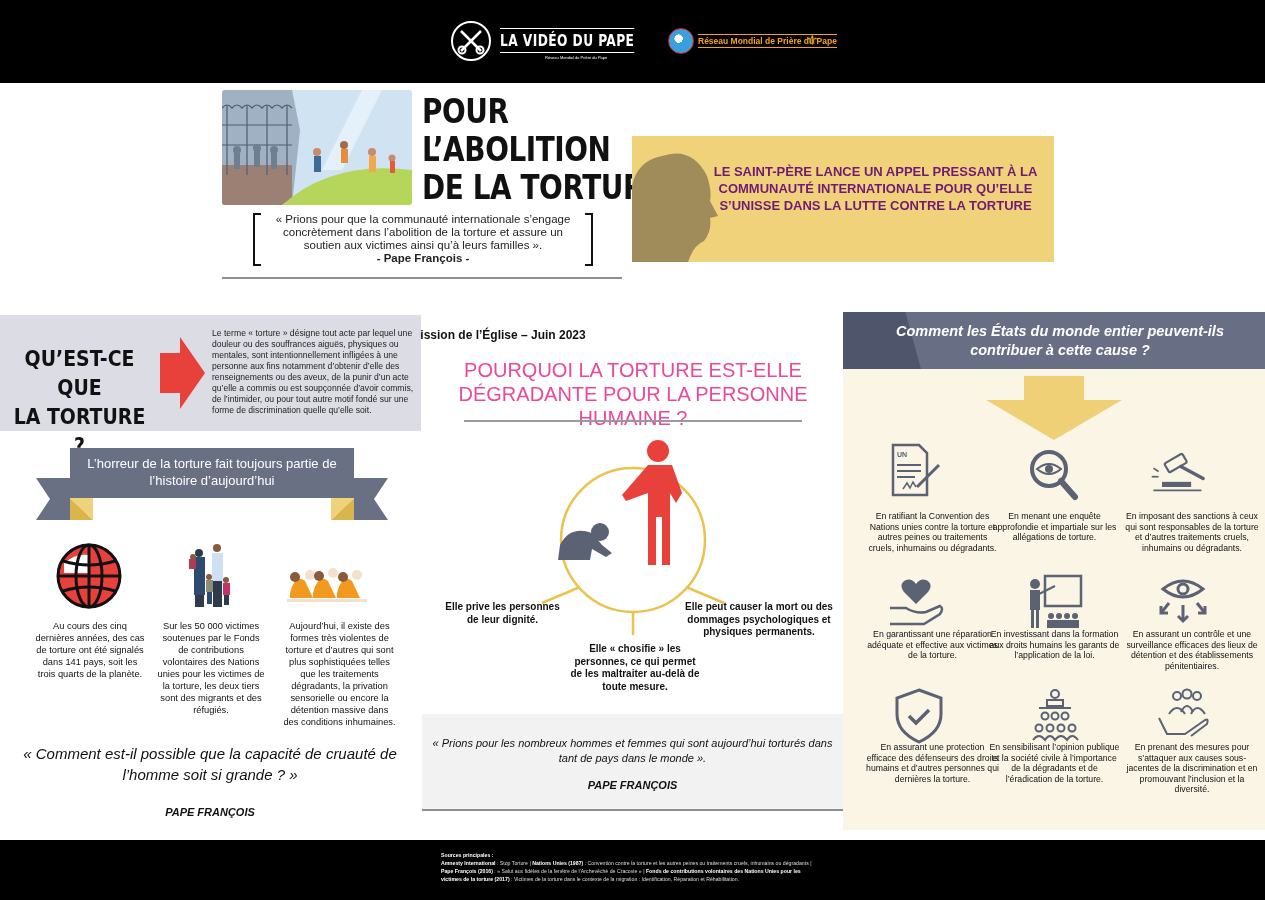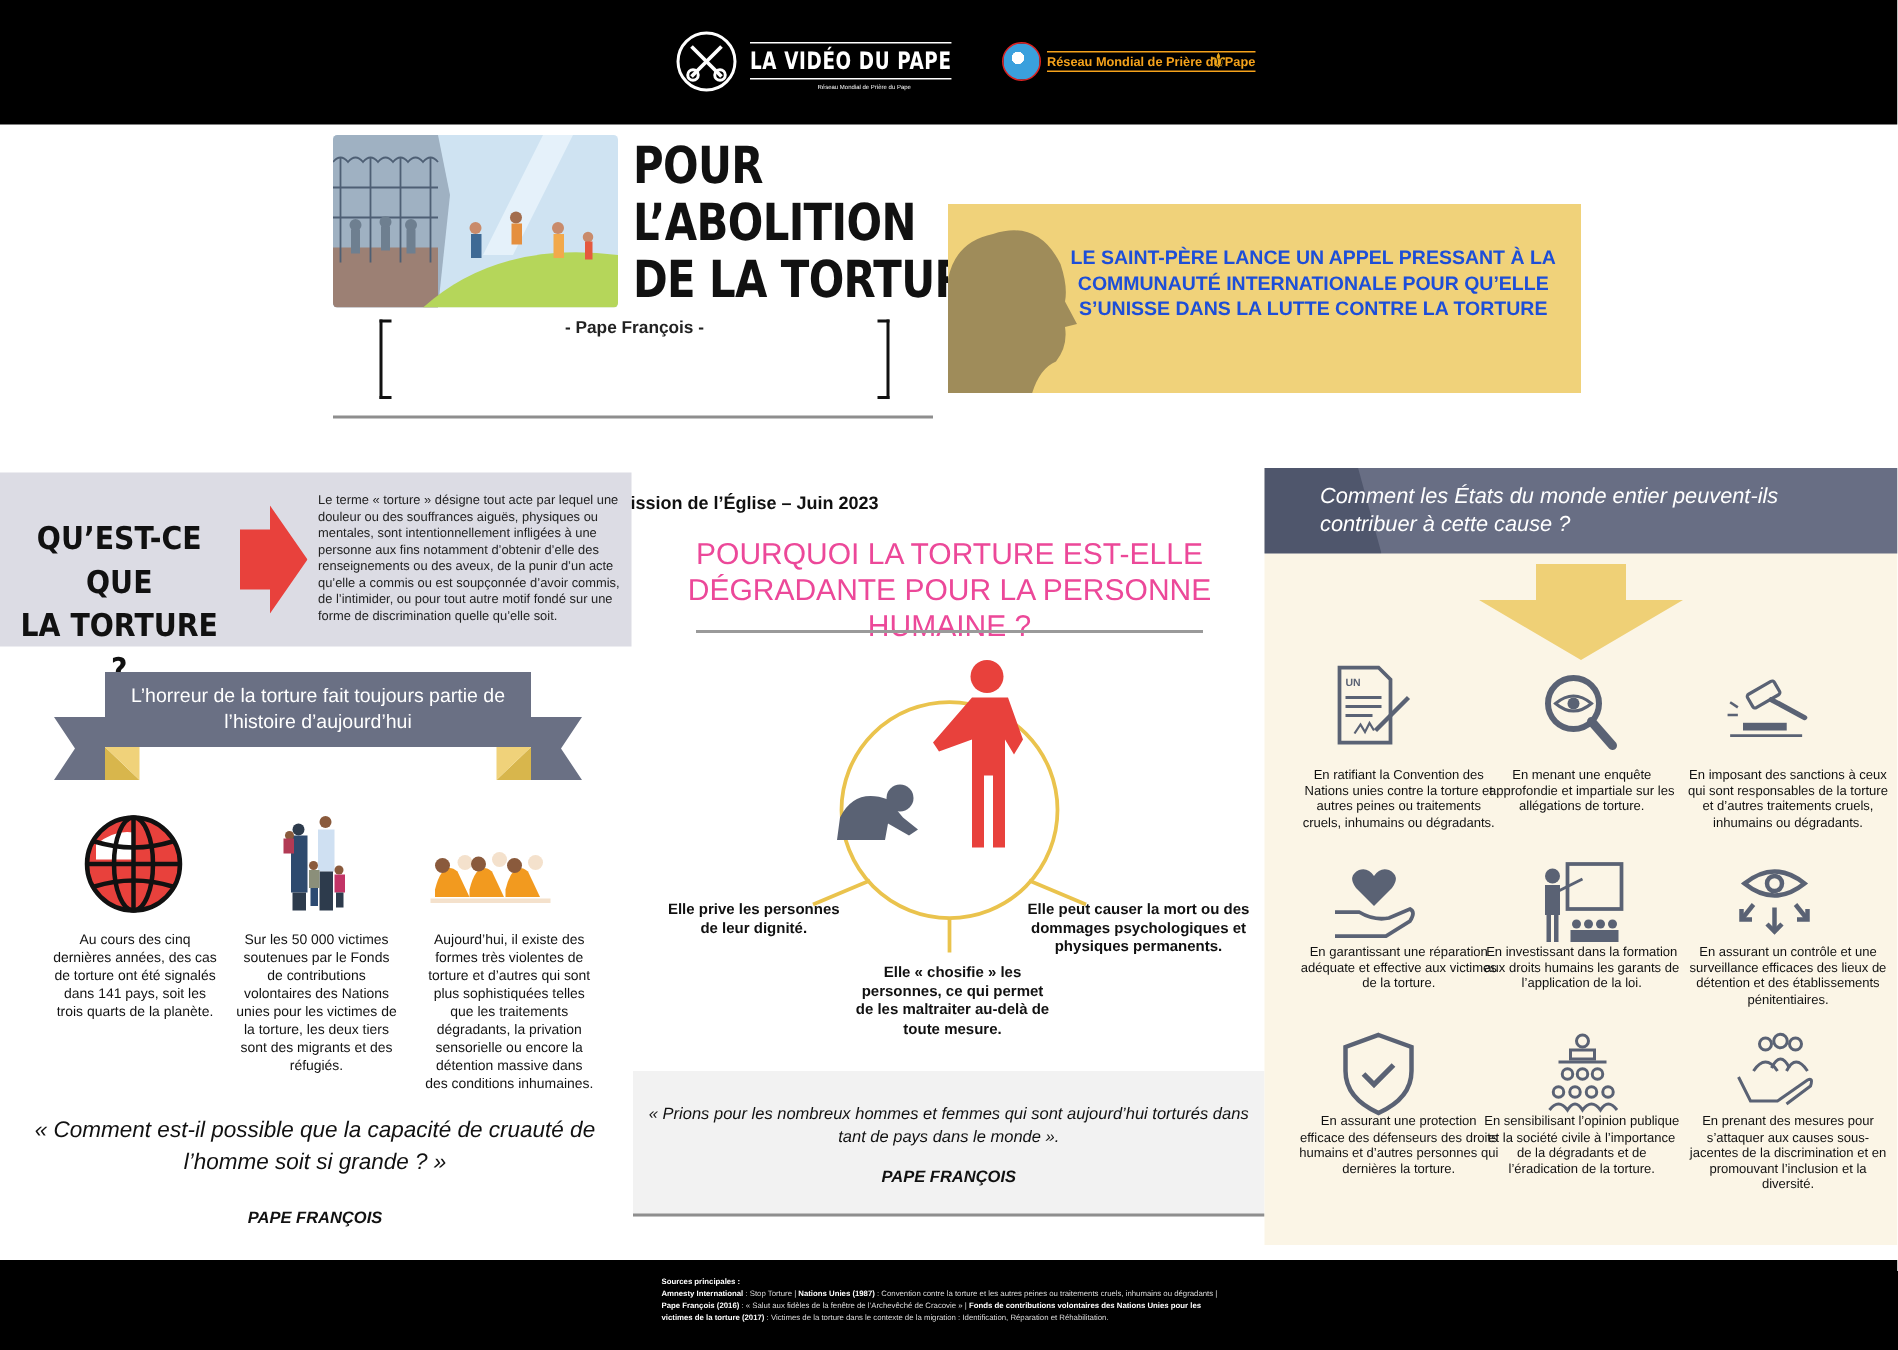--- a/index.html
+++ b/index.html
@@ -27,21 +27,21 @@
   .bracket.l { left: 0; border-right: none; }
   .bracket.r { right: 0; border-left: none; }
   .quote-text { position: absolute; left: 14px; right: 14px; top: 0; text-align: center; font-size: 11.5px; line-height: 13px; color: #222; }
   .quote-author { font-weight: bold; display: block; }
   .hr1 { left: 222px; top: 277px; width: 400px; height: 2px; background: #8e8e8e; }
   .subtitle { left: 222px; top: 288px; width: 400px; text-align: center; font-weight: bold; font-size: 12px; color: #111; margin-top: 40px; }
 
   
   .appeal { left: 632px; top: 136px; width: 422px; height: 126px; background: #f0d27a; overflow: hidden; }
   .silhouette { position: absolute; left: 0; top: 10px; width: 100px; height: 120px; }
-  .appeal-text { position: absolute; left: 75px; right: 10px; top: 27px; text-align: center; font-weight: bold; font-size: 13px; line-height: 17px; color: #1d4ed8; }
+  .appeal-text { position: absolute; left: 75px; right: 10px; top: 27px; text-align: center; font-weight: bold; font-size: 13px; line-height: 17px; color: #701a75; }
 
   
   .what-band { left: 0; top: 315px; width: 421px; height: 116px; background: #dcdce4; }
   .what-title { left: 12px; top: 345px; font-family: "DejaVu Sans", sans-serif; font-weight: bold; font-size: 21px; line-height: 29px; text-align: center; width: 150px; transform: scaleX(0.9); transform-origin: left top; color: #111; }
   .red-arrow { left: 160px; top: 337px; width: 45px; height: 72px; }
   .what-text { left: 212px; top: 328px; width: 205px; font-size: 8.6px; line-height: 11px; color: #222; }
 
   
   .ribbon { left: 36px; top: 448px; width: 352px; height: 72px; }
   .ribbon-text { left: 70px; top: 455px; width: 284px; text-align: center; font-size: 13px; line-height: 17px; color: #fff; }
@@ -59,21 +59,21 @@
   .diagram { left: 430px; top: 435px; width: 410px; height: 275px; }
   .consq { font-weight: bold; font-size: 10px; line-height: 12.5px; text-align: center; color: #111; }
   .mid-quote-box { left: 422px; top: 714px; width: 421px; height: 97px; background: #f2f2f2; border-bottom: 2px solid #8e8e8e; }
   .mid-quote { left: 430px; top: 736px; width: 405px; text-align: center; font-style: italic; font-size: 11px; line-height: 15px; color: #111; }
   .mid-author { left: 430px; top: 779px; width: 405px; text-align: center; font-style: italic; font-weight: bold; font-size: 11px; }
 
   
   .right-bg { left: 843px; top: 312px; width: 422px; height: 518px; background: #fbf5e6; }
   .right-header { left: 843px; top: 312px; width: 422px; height: 57px; background: #686e84; }
   .right-header-dark { left: 843px; top: 312px; width: 78px; height: 57px; background: #4f566c; clip-path: polygon(0 0, 80% 0, 100% 100%, 0 100%); }
-  .right-title { left: 880px; top: 322px; width: 360px; text-align: left; font-style: italic; font-weight: normal; font-size: 14.5px; line-height: 19px; color: #fff; }
+  .right-title { left: 880px; top: 322px; width: 360px; text-align: center; font-style: italic; font-weight: bold; font-size: 14.5px; line-height: 19px; color: #fff; }
   .yellow-arrow { left: 986px; top: 376px; width: 136px; height: 64px; }
   .action-icon { width: 60px; height: 56px; }
   .action-text { width: 135px; text-align: center; font-size: 8.7px; line-height: 10.5px; color: #111; }
 
   
   .sources { left: 441px; top: 851px; width: 380px; color: #ddd; font-size: 5.2px; line-height: 8px; }
   .sources b { color: #fff; }
 </style>
 </head>
 <body>
@@ -128,20 +128,21 @@
 </svg>
 <div class="abs main-title">
   <div>POUR</div>
   <div>L’ABOLITION</div>
   <div>DE LA TORTURE</div>
 </div>
 <div class="abs quote-box">
   <div class="bracket l"></div>
   <div class="bracket r"></div>
   <div class="quote-text">
+    <span>« Prions pour que la communauté internationale s’engage concrètement dans l’abolition de la torture et assure un soutien aux victimes ainsi qu’à leurs familles ».</span>
     <span class="quote-author">- Pape François -</span>
   </div>
 </div>
 <div class="abs hr1"></div>
 <div class="abs subtitle">Défi de l’humanité et de la mission de l’Église – Juin 2023</div>
 
 <div class="abs appeal">
   <svg class="silhouette" viewBox="0 0 100 120">
     <path d="M30 10 Q60 0 75 30 Q80 45 78 55 L86 70 L78 72 Q80 85 72 95 Q60 100 55 120 H0 V40 Q5 15 30 10 Z" fill="#9f8c5a"></path>
   </svg>

